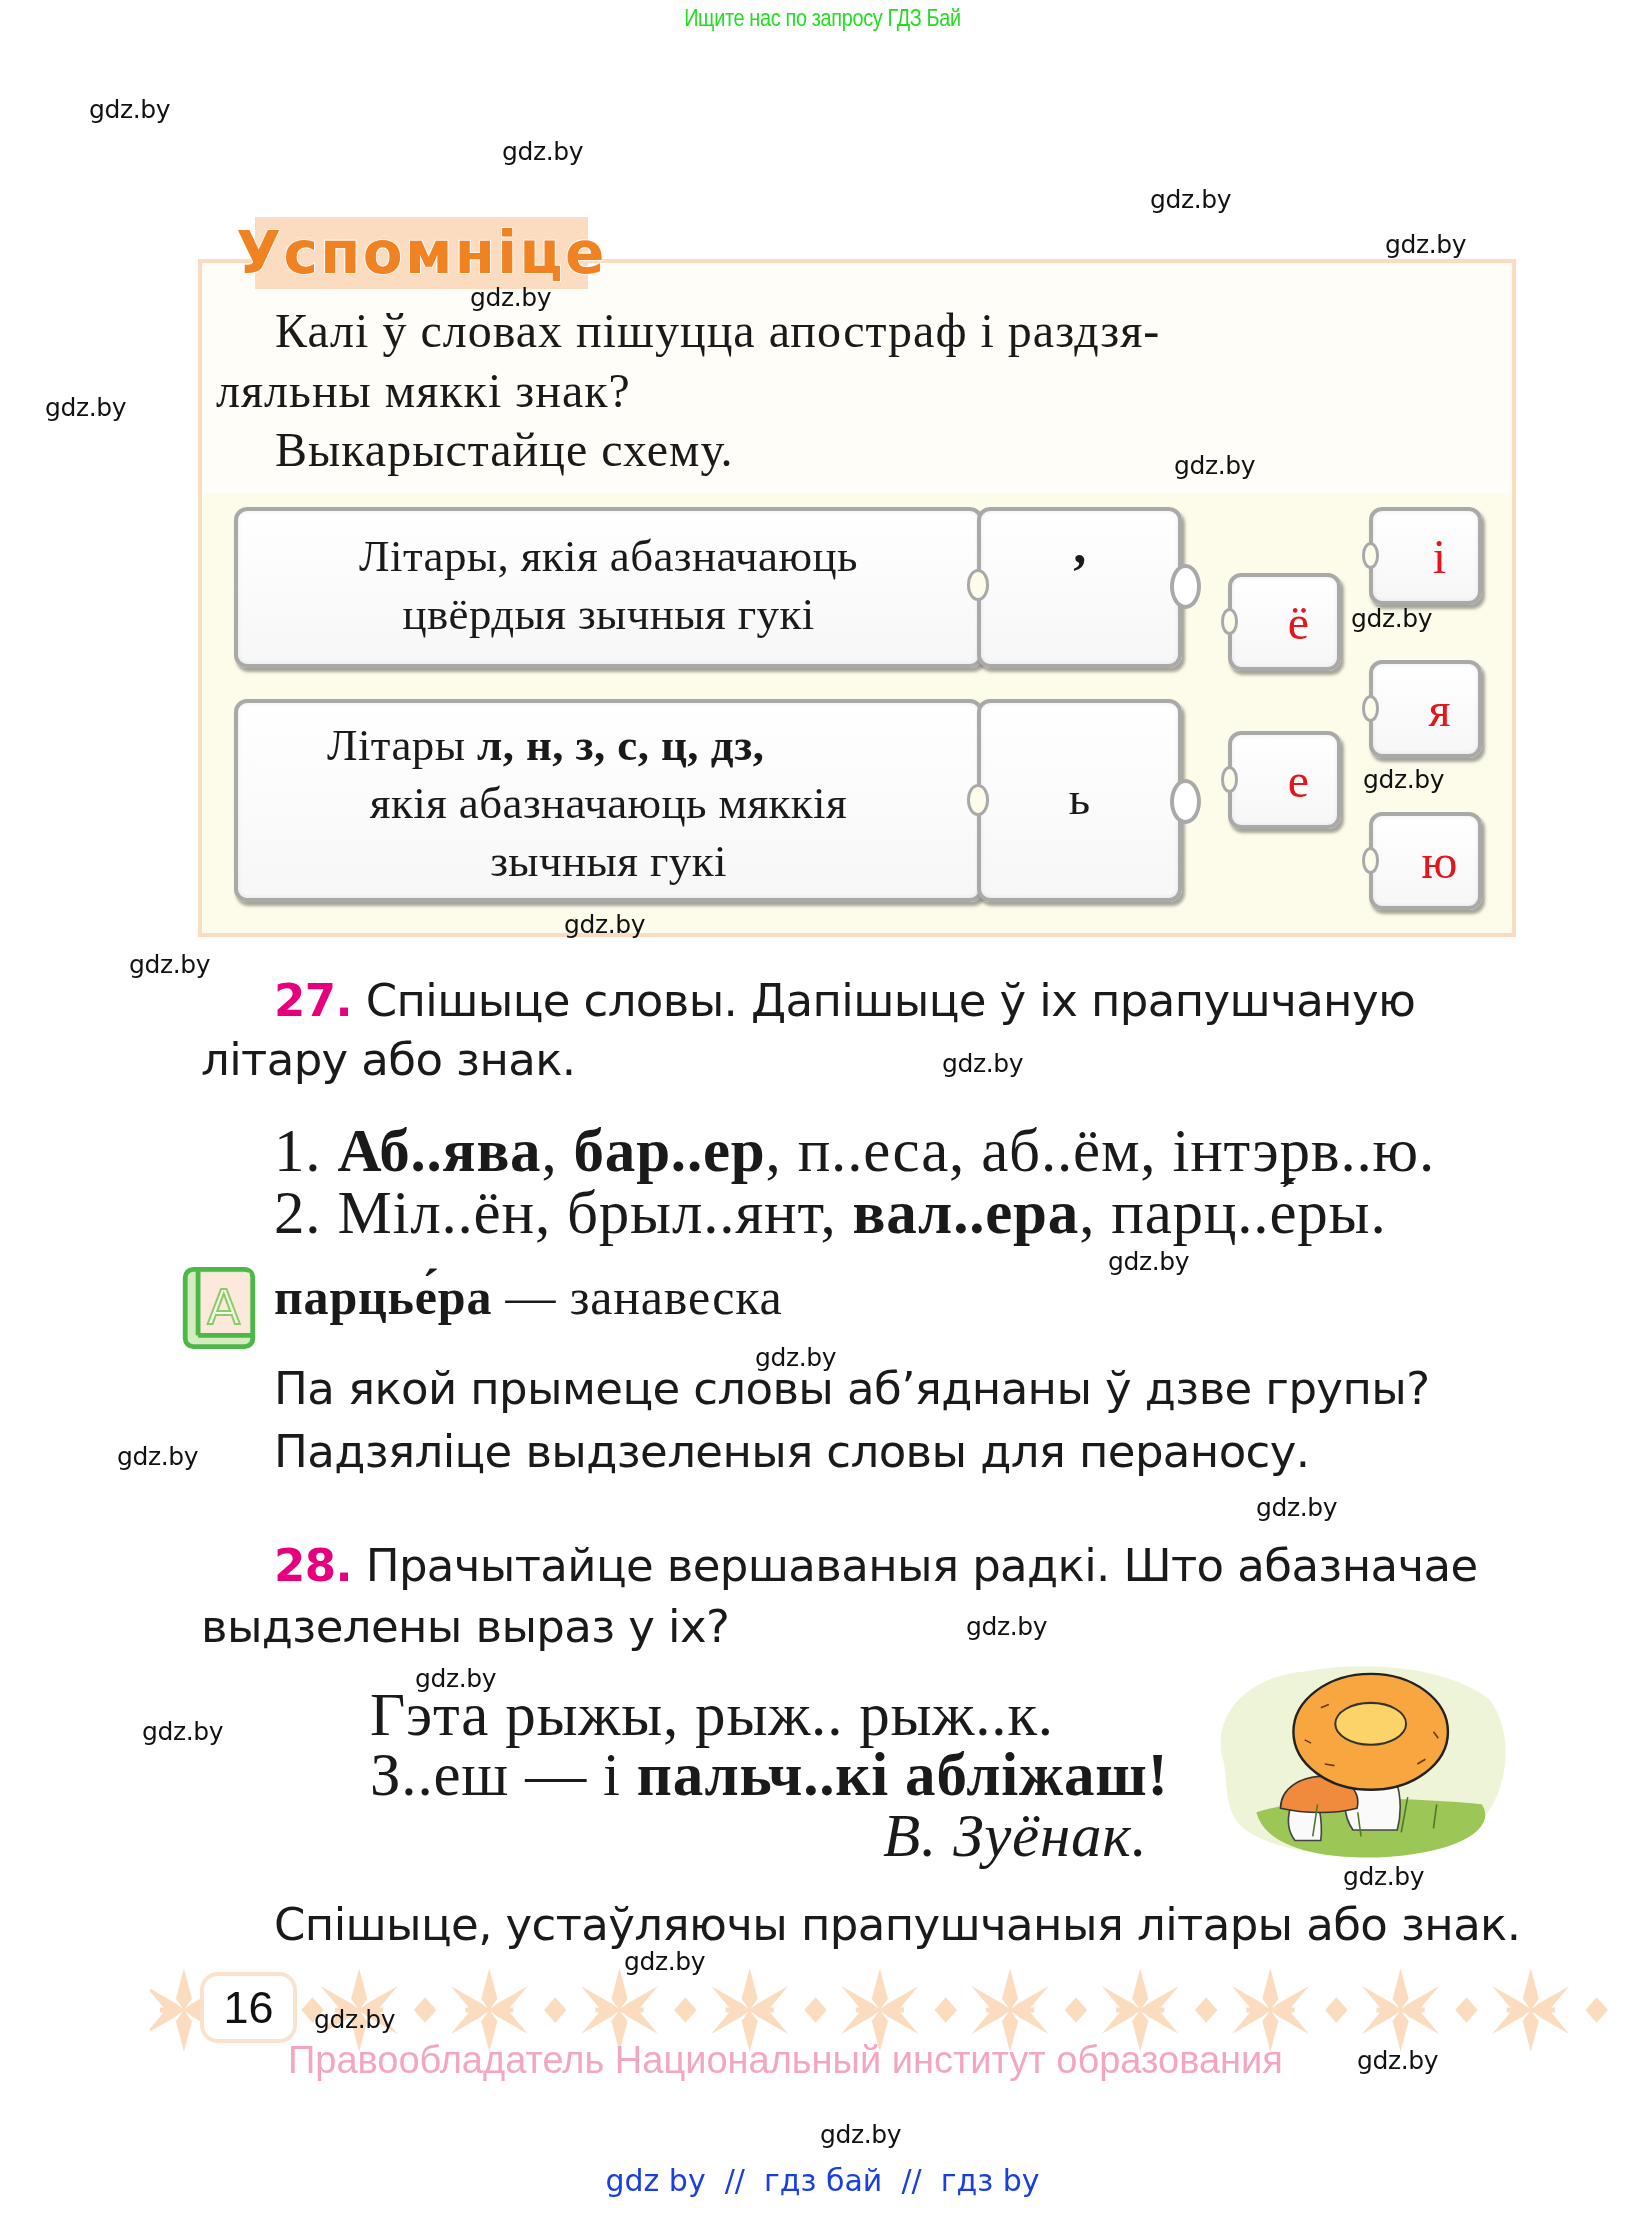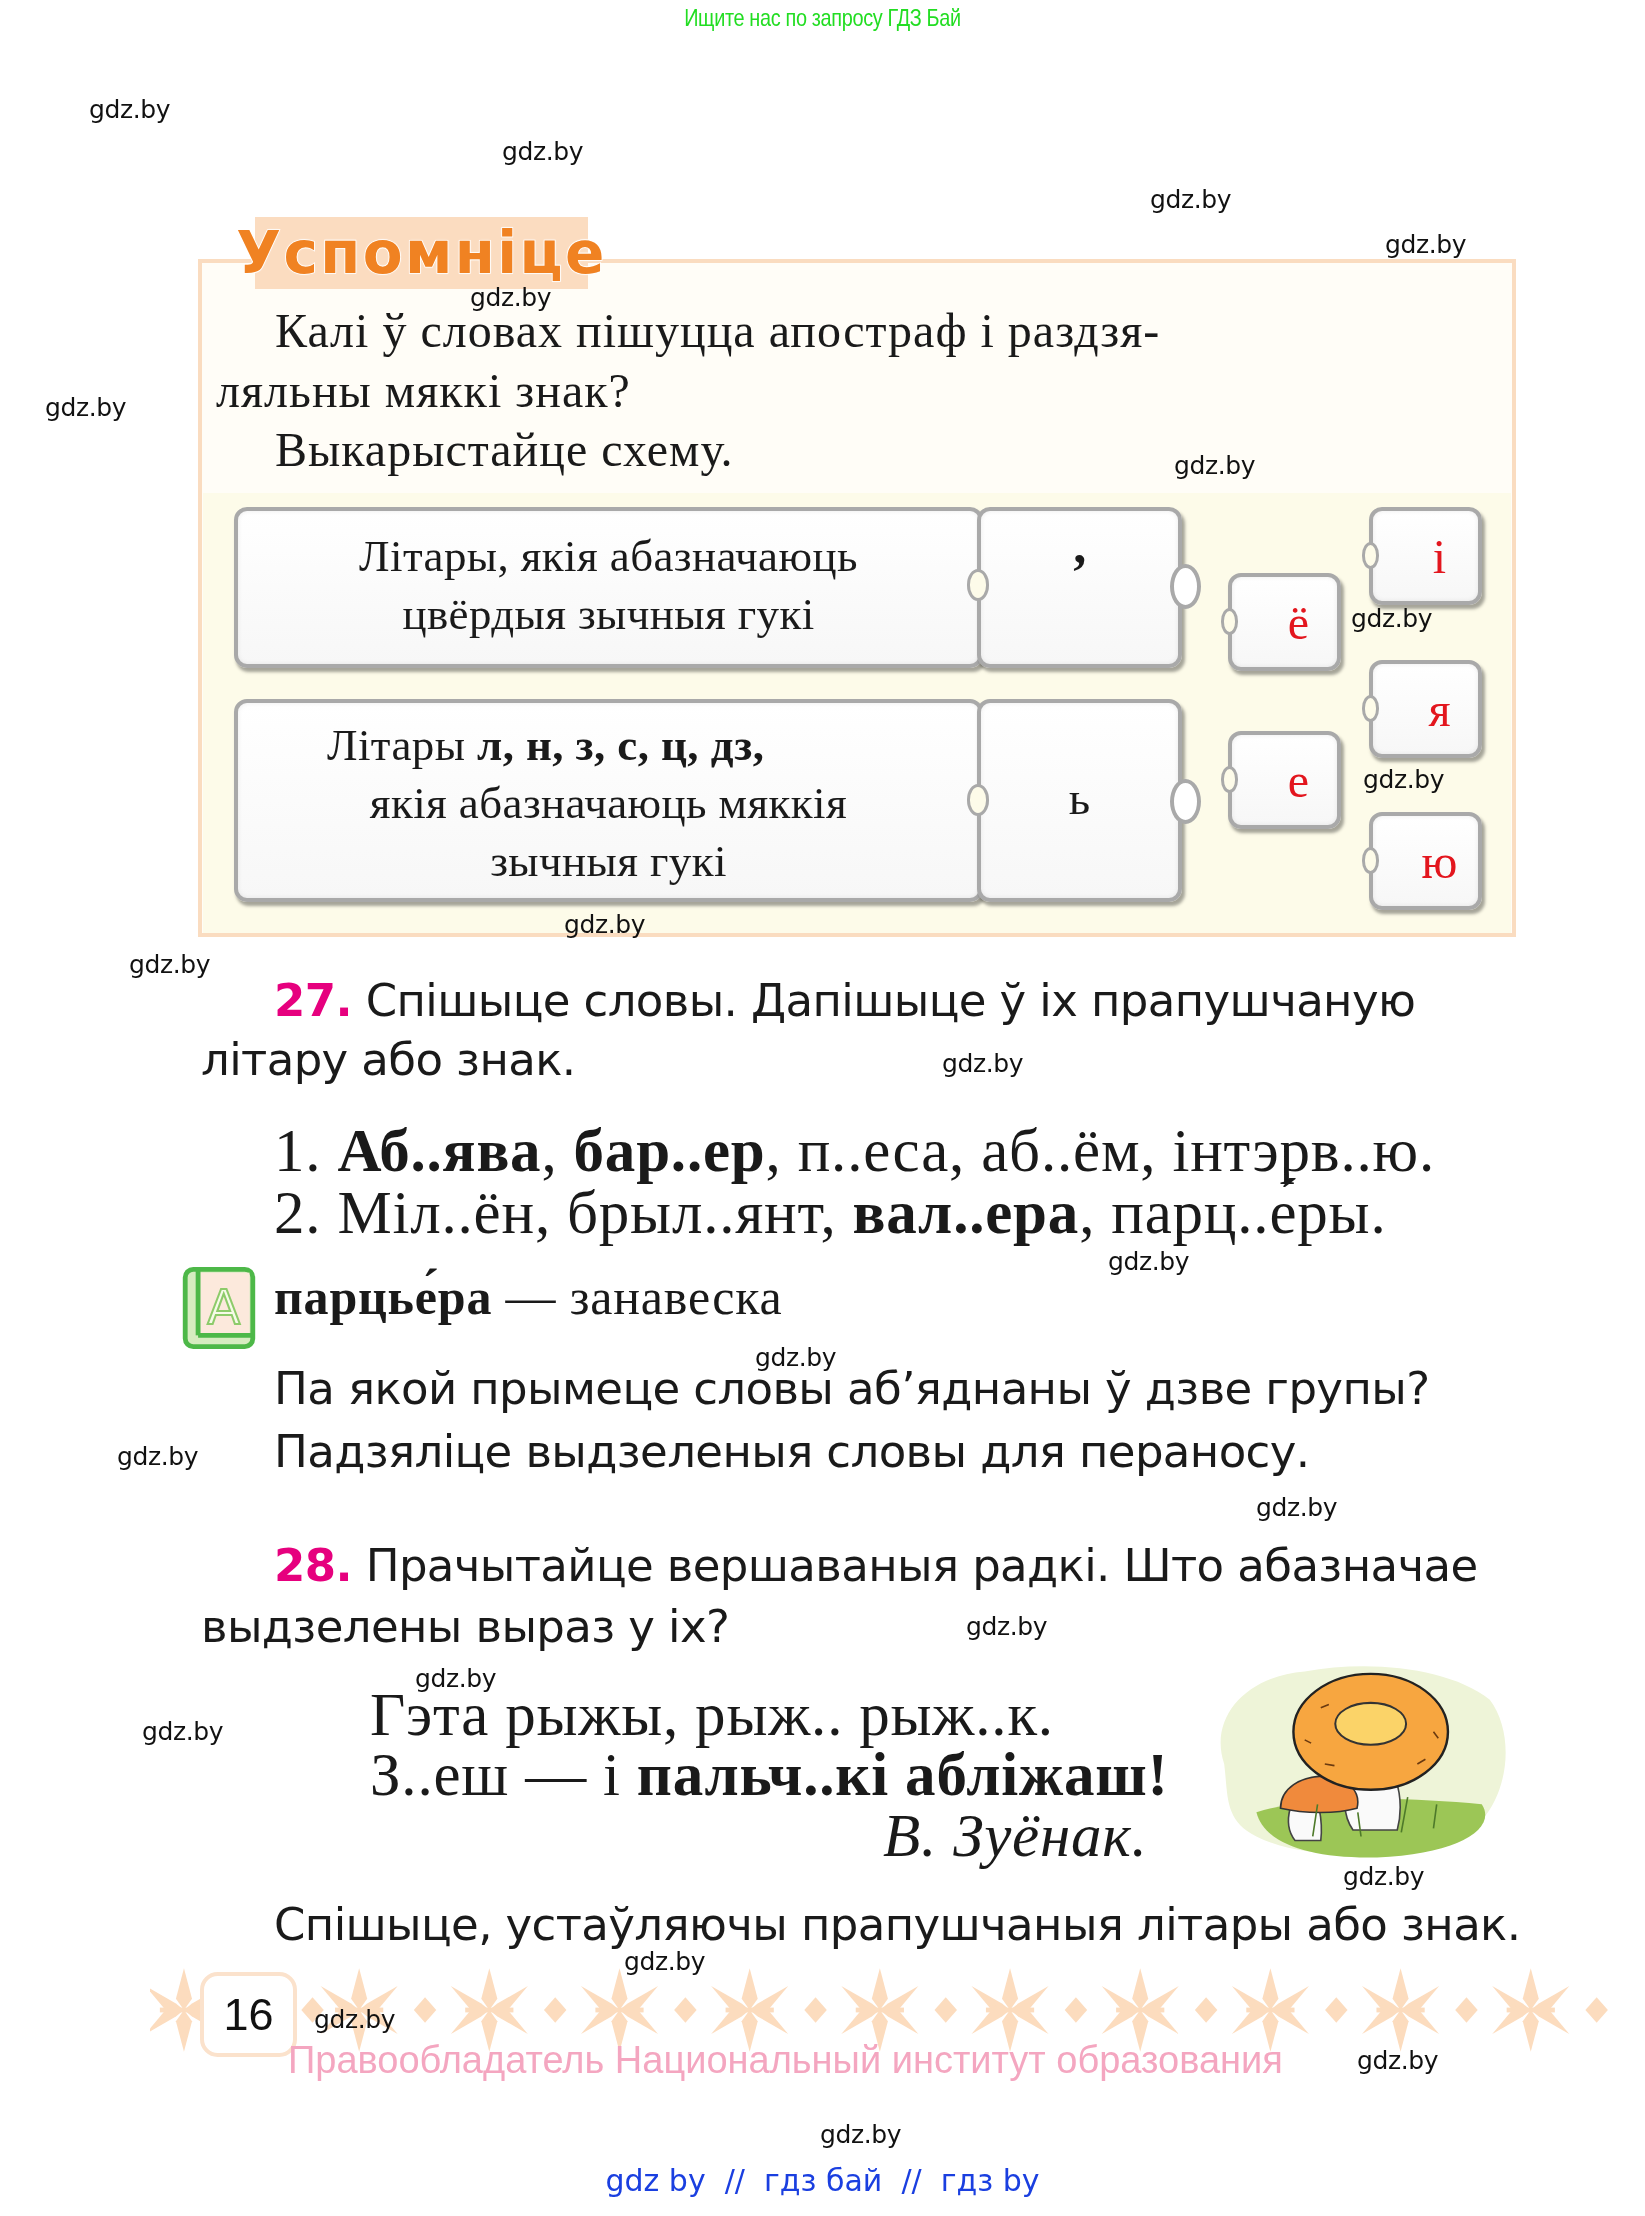--- a/index.html
+++ b/index.html
@@ -34,21 +34,21 @@
     
     .ex-num { color: #e6007e; font-weight: bold; }
     .ex-text { font-family: "DejaVu Sans", sans-serif; font-size: 45px; line-height: 61px; color: #1a1a1a; white-space: nowrap; letter-spacing: -0.6px; }
     .word-line { font-size: 61px; line-height: 63px; white-space: nowrap; letter-spacing: 0.8px; text-align: right; }
     .b { font-weight: bold; }
 
     .dict-text { font-size: 50px; white-space: nowrap; letter-spacing: 0.8px; }
 
     
     .ornament { left: 150px; top: 1965px; width: 1479px; height: 90px; }
-    .page-num-box { left: 200px; top: 1972px; width: 97px; height: 85px; background: #fff; border: 4px solid #fbe2cc; border-radius: 17.7px; display: flex; align-items: center; justify-content: center; }
+    .page-num-box { left: 200px; top: 1972px; width: 97px; height: 71px; background: #fff; border: 4px solid #fbe2cc; border-radius: 17.7px; display: flex; align-items: center; justify-content: center; }
     .page-num-box span { font-family: "Liberation Sans", sans-serif; font-size: 45px; color: #111; }
 
     .copyright { left: 288px; top: 2039px; font-family: "Liberation Sans", sans-serif; font-size: 38px; color: #f4a6c0; white-space: nowrap; }
     .bottom-links { left: 0; width: 1645px; top: 2163px; text-align: center; font-family: "DejaVu Sans", sans-serif; font-size: 30px; color: #1a3fe0; white-space: pre; }
   </style>
 </head>
 <body>
 
 <div class="abs top-banner">Ищите нас по запросу ГДЗ Бай</div>
 

